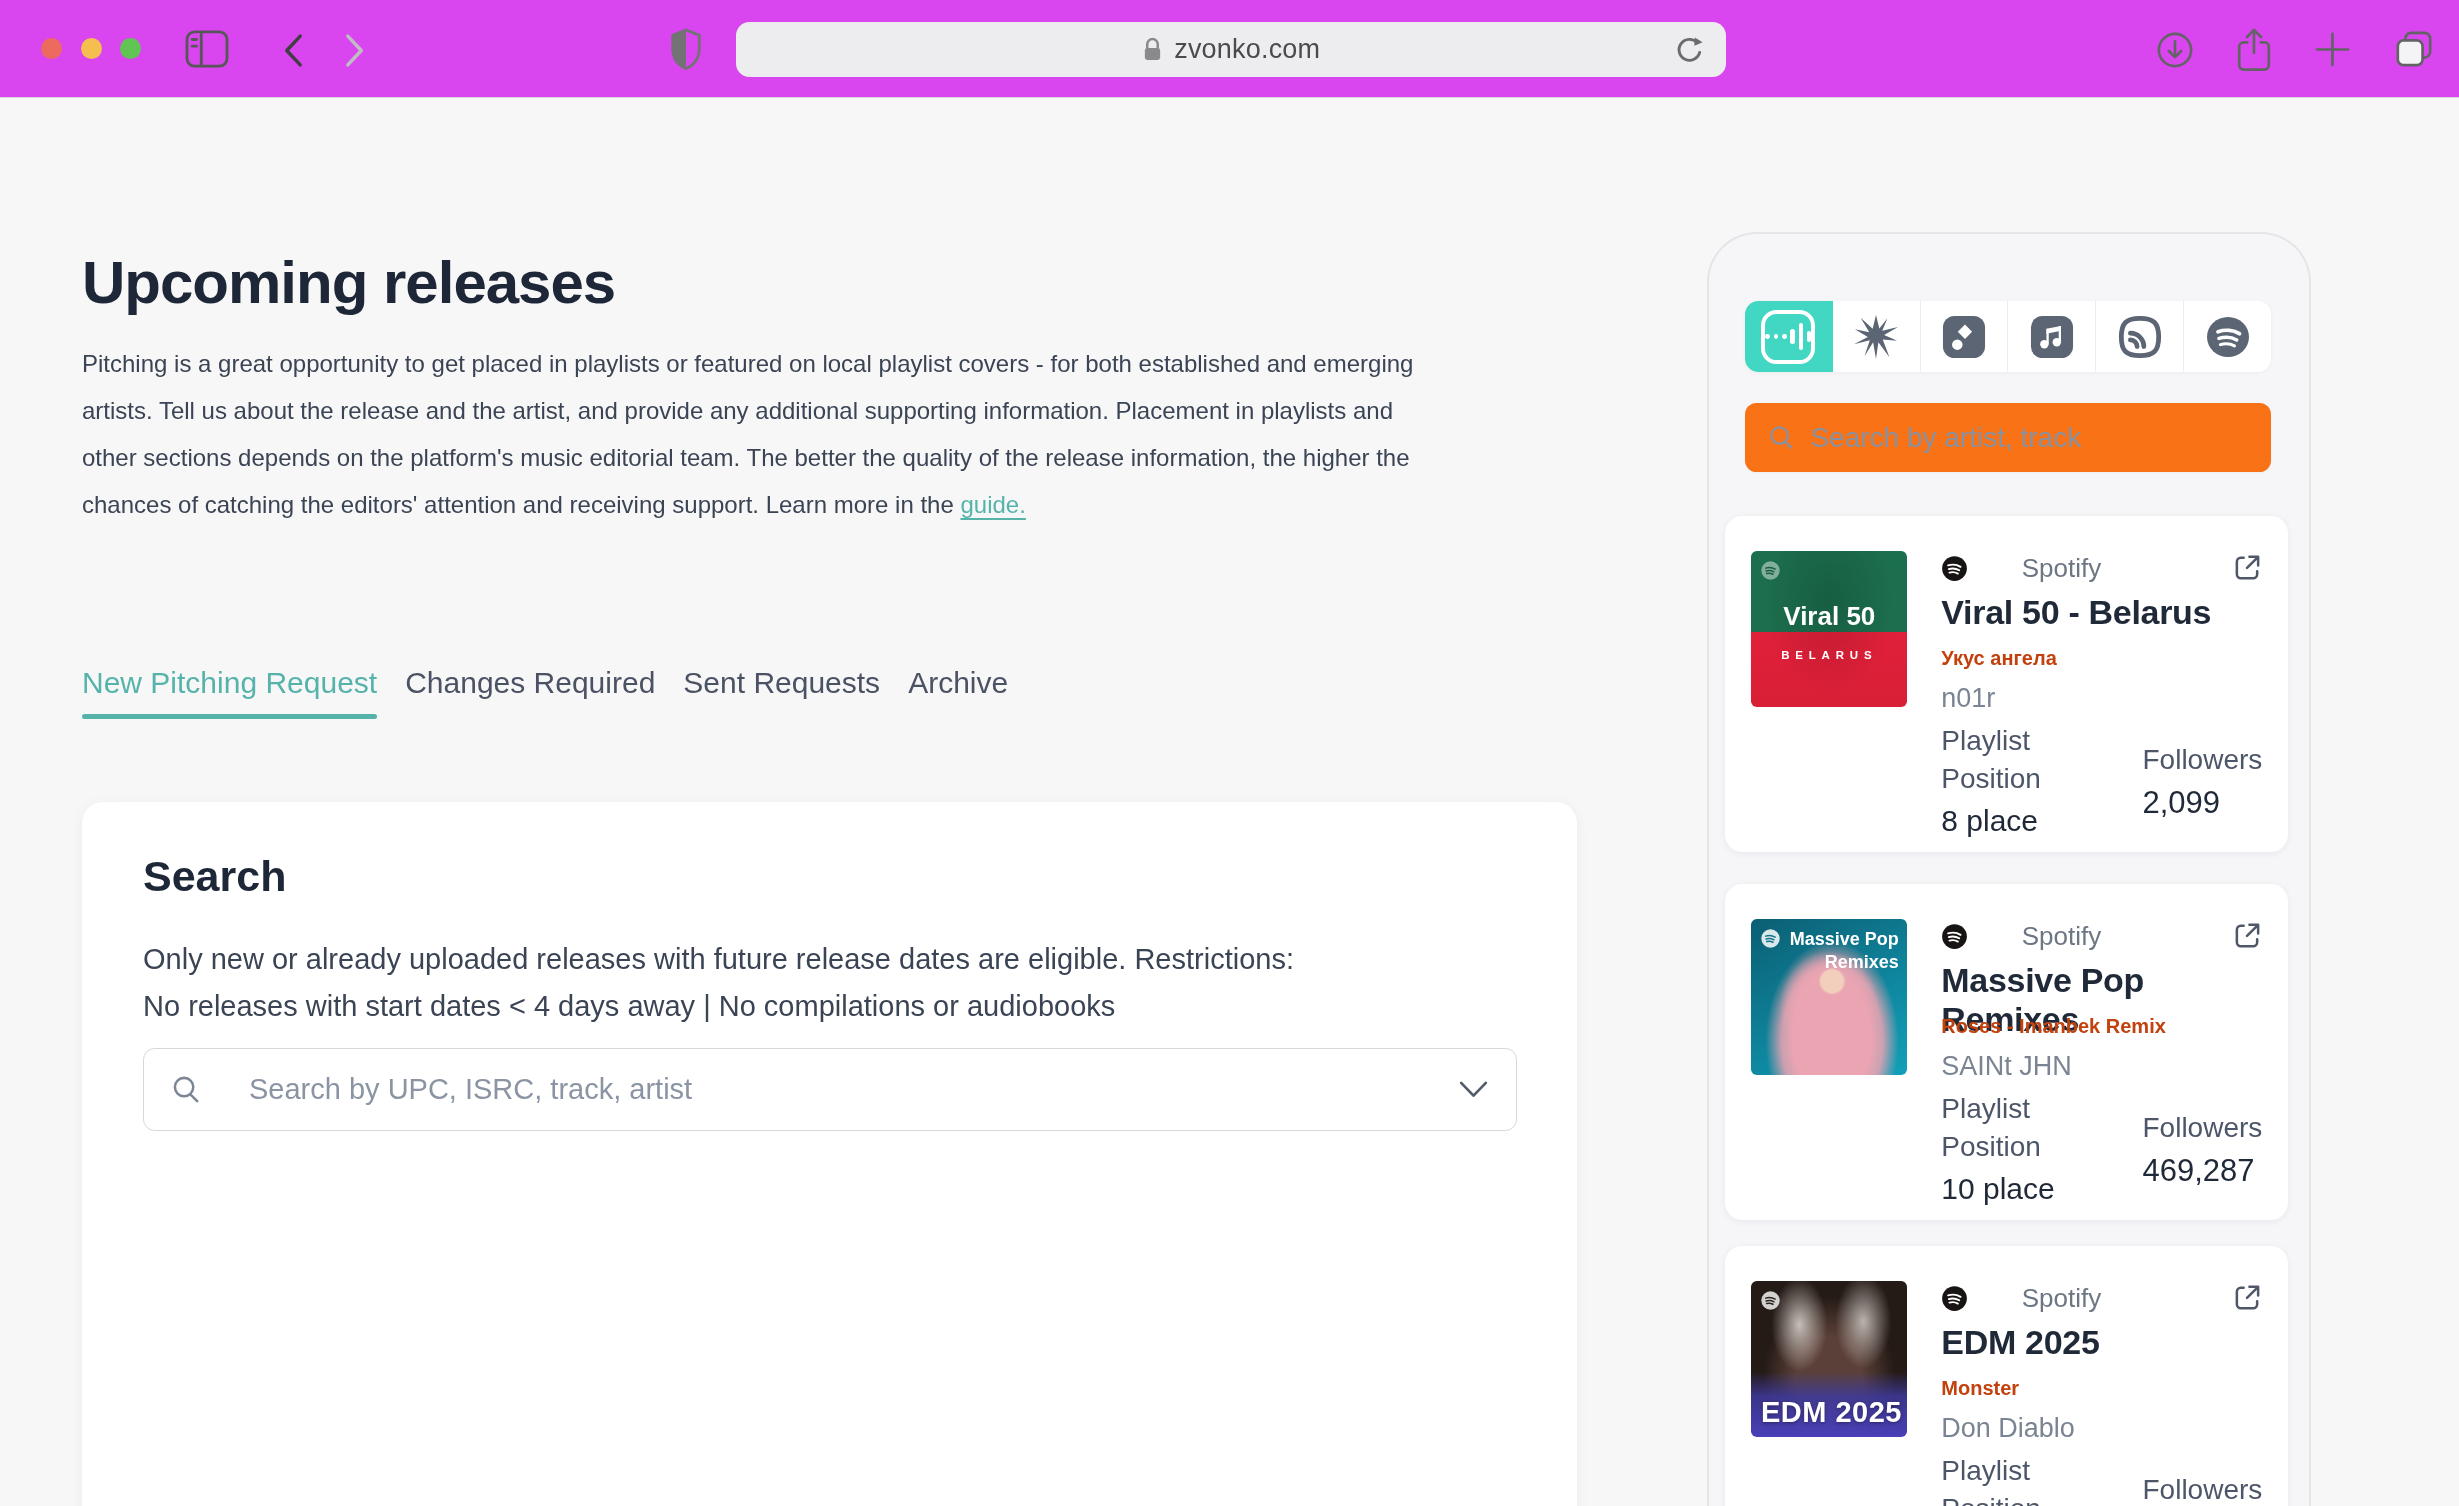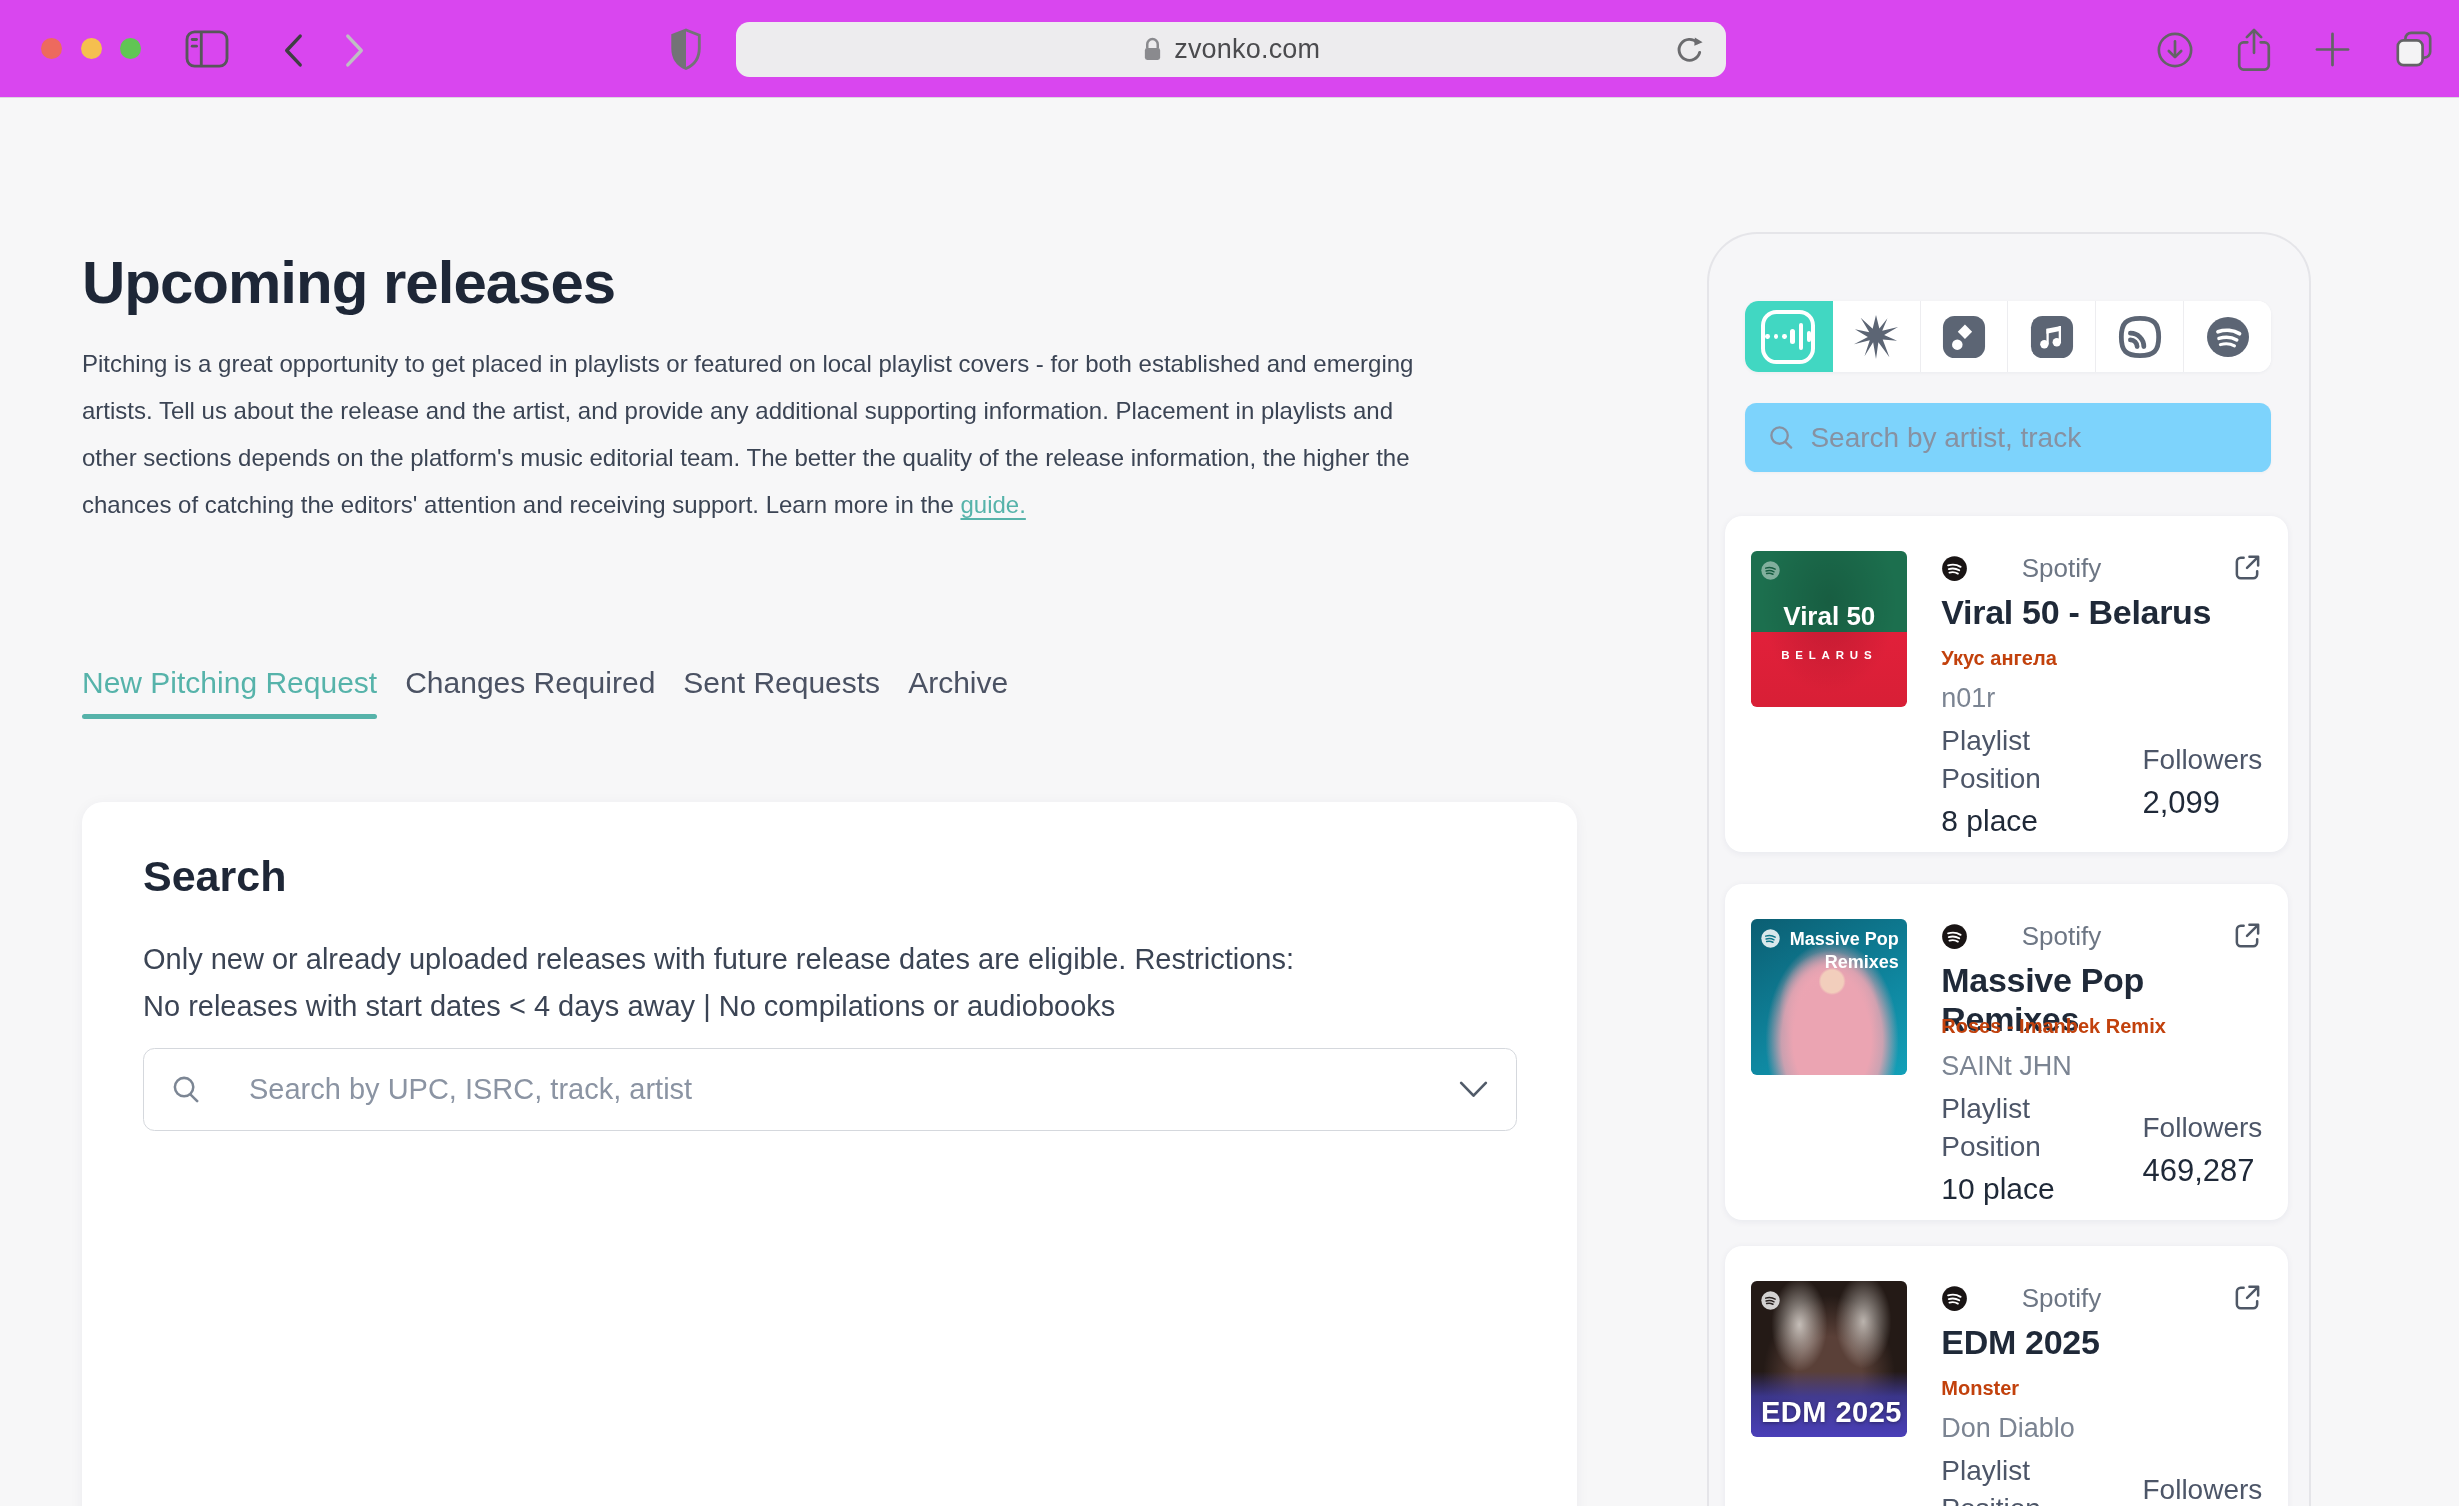--- a/index.html
+++ b/index.html
@@ -94,21 +94,21 @@
   .ptab.active { background:#41d7c2; border-right-color:#41d7c2; }
   .wave-box {
     width:54px; height:54px; border:4.3px solid #fff; border-radius:15.4px;
     display:flex; align-items:center; justify-content:center; gap:3.8px;
   }
   .wave-box .dot { width:4.8px; height:4.8px; border-radius:50%; background:#fff; }
   .wave-box .bar { width:4.8px; border-radius:2.9px; background:#fff; }
 
   .phone-search {
     position:absolute; left:36px; top:169px; width:526px; height:69px;
-    background:#7dd3fc; border-radius:11.5px;
+    background:#f97316; border-radius:11.5px;
     display:flex; align-items:center; padding:0 23px; gap:15.4px;
     box-shadow:0 1px 2.9px rgba(25,39,82,.04);
   }
   .phone-search input { font-size:28px; color:#3b4454; }
   .phone-search input::placeholder { color:#8791a1; opacity:1; }
 
   .pcard {
     position:absolute; left:16.3px; width:563px; height:336px;
     background:#ffffff; border-radius:17.3px;
     box-shadow:0 1.9px 7.7px rgba(25,39,82,.06);

